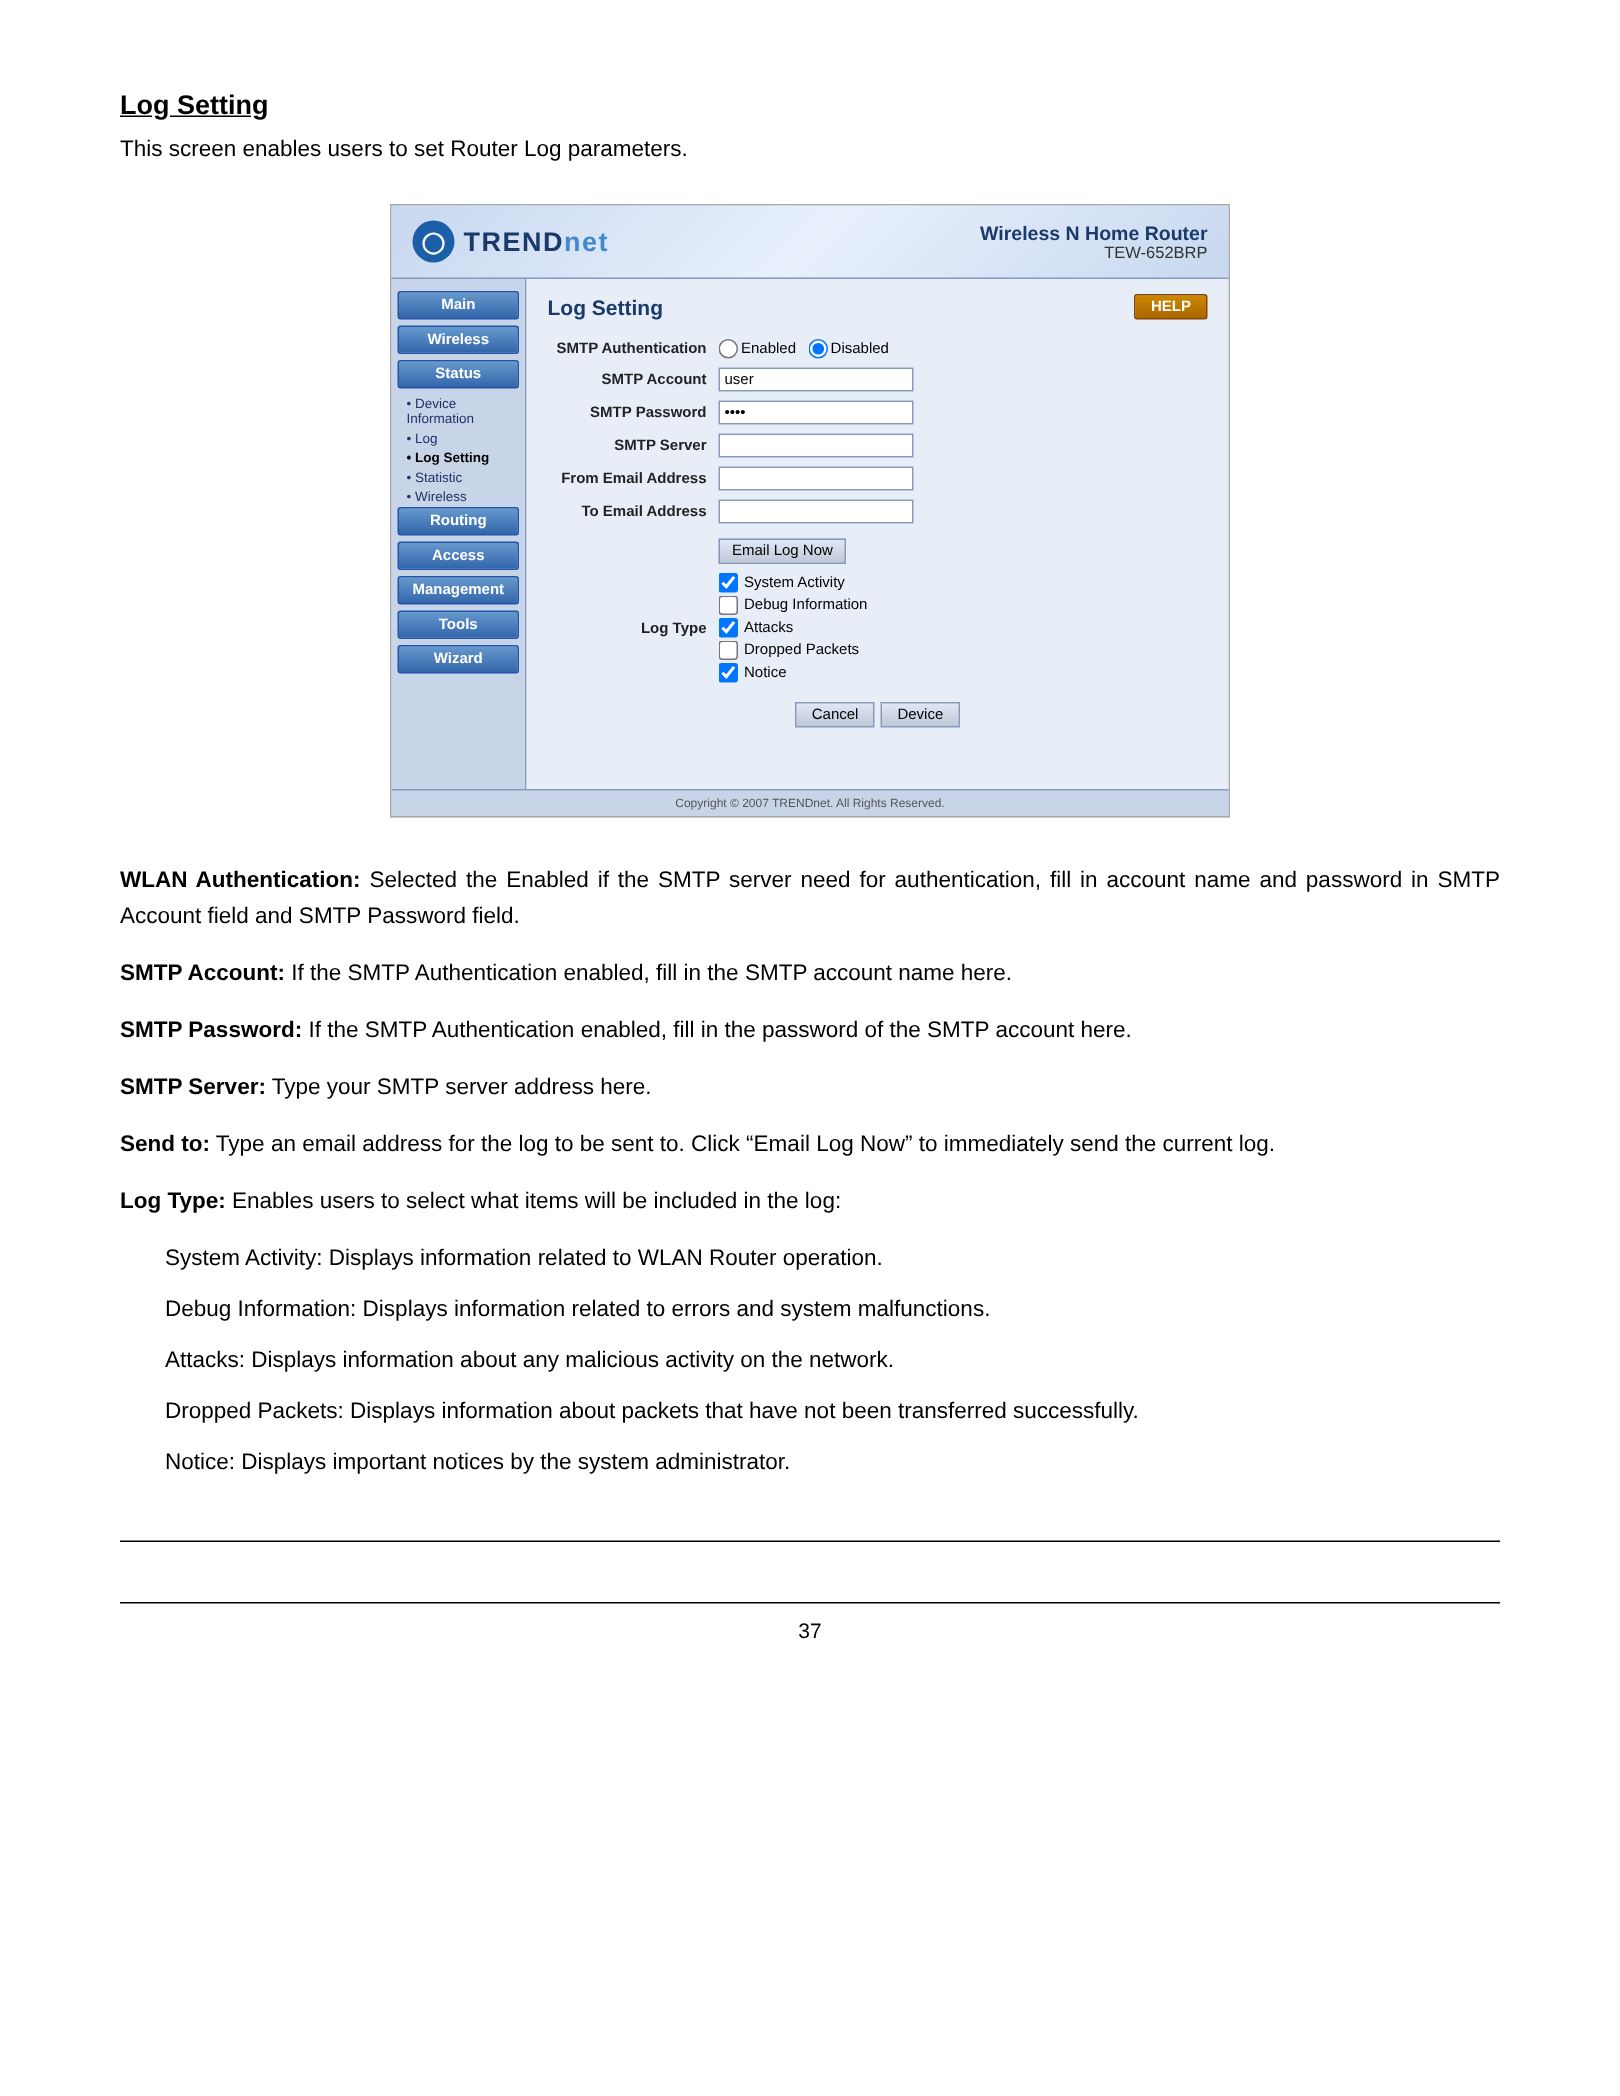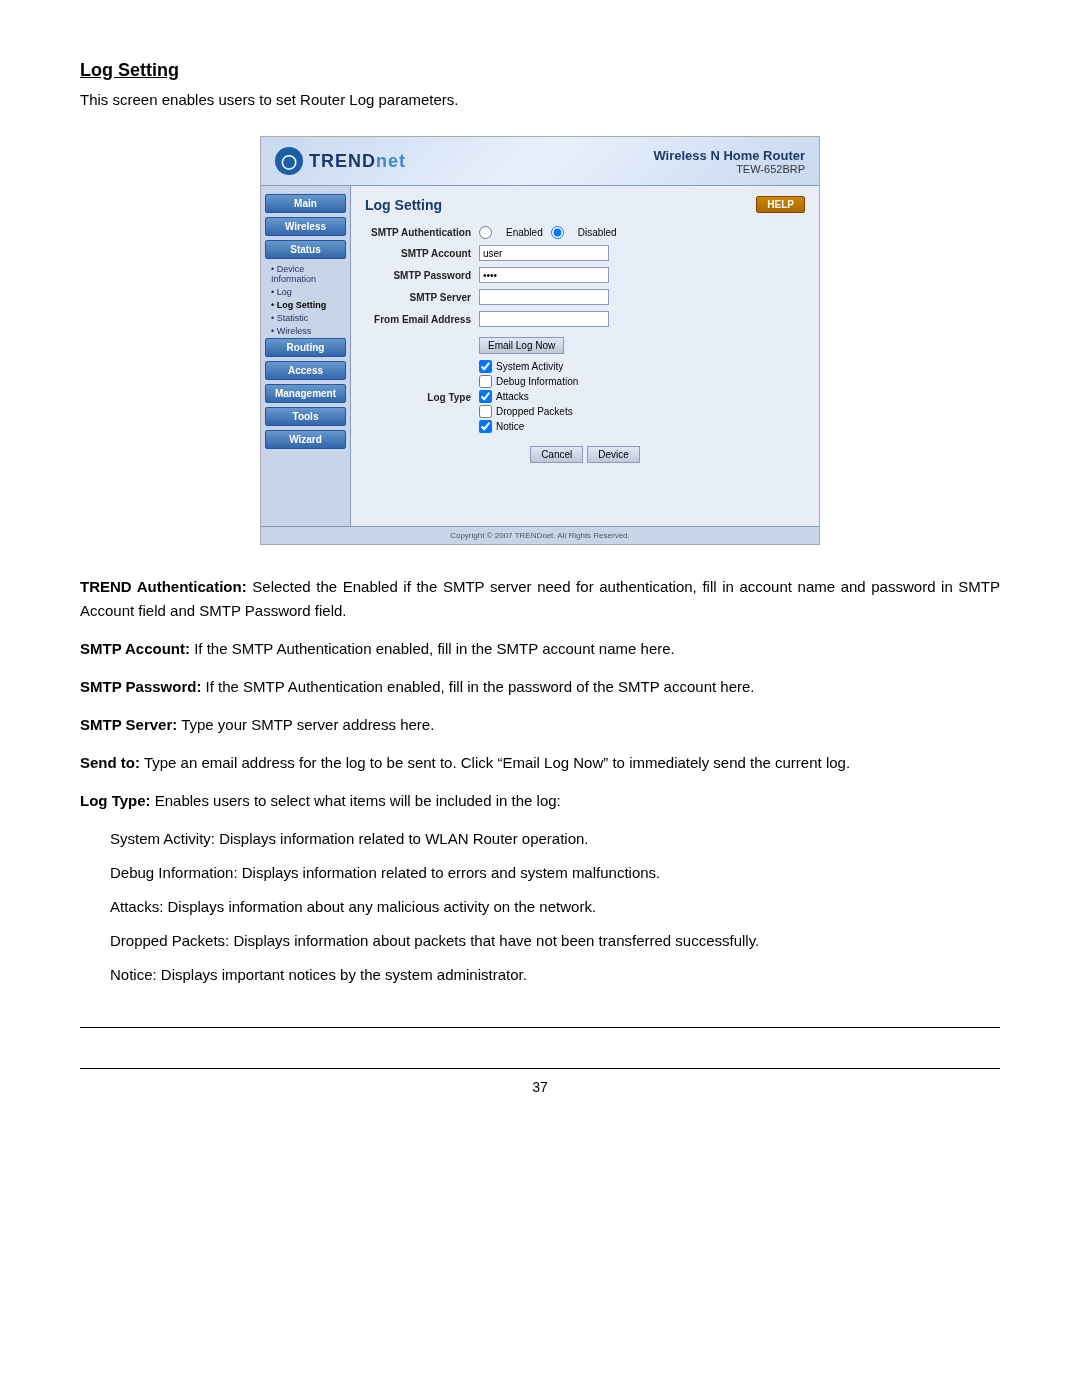--- a/index.html
+++ b/index.html
@@ -199,21 +199,21 @@
     .radio-group {
       display: flex;
       align-items: center;
       gap: 8px;
       font-size: 10px;
     }
 
     .radio-group label {
       display: flex;
       align-items: center;
-      gap: 14px;
+      gap: 2px;
     }
 
     .email-now-btn {
       background: linear-gradient(180deg, #e0e8f8 0%, #c0c8d8 100%);
       border: 1px solid #8899bb;
       font-size: 10px;
       padding: 2px 8px;
       cursor: pointer;
       margin-top: 4px;
     }
@@ -371,20 +371,26 @@
             <input type="text" value="" style="">
           </td>
         </tr>
         <tr>
           <td class="label-cell">From Email Address</td>
           <td>
             <input type="text" value="" style="">
           </td>
         </tr>
         <tr>
+          <td class="label-cell">To Email Address</td>
+          <td>
+            <input type="text" value="" style="">
+          </td>
+        </tr>
+        <tr>
           <td class="label-cell"></td>
           <td>
             <button class="email-now-btn">Email Log Now</button>
           </td>
         </tr>
         <tr>
           <td class="label-cell">Log Type</td>
           <td>
             <div class="checkbox-group">
               <label>
@@ -417,21 +423,21 @@
         <button class="action-btn">Cancel</button>
         <button class="action-btn">Device</button>
       </div>
     </div>
   </div>
 
   <div class="router-footer">Copyright © 2007 TRENDnet. All Rights Reserved.</div>
 </div>
 
 <div class="desc-section">
-  <span class="term">TREND Authentication:</span> Selected the Enabled if the SMTP server need for authentication, fill in account name and password in SMTP Account field and SMTP Password field.
+  <span class="term">WLAN Authentication:</span> Selected the Enabled if the SMTP server need for authentication, fill in account name and password in SMTP Account field and SMTP Password field.
 </div>
 
 <div class="desc-section">
   <span class="term">SMTP Account:</span> If the SMTP Authentication enabled, fill in the SMTP account name here.
 </div>
 
 <div class="desc-section">
   <span class="term">SMTP Password:</span> If the SMTP Authentication enabled, fill in the password of the SMTP account here.
 </div>
 

